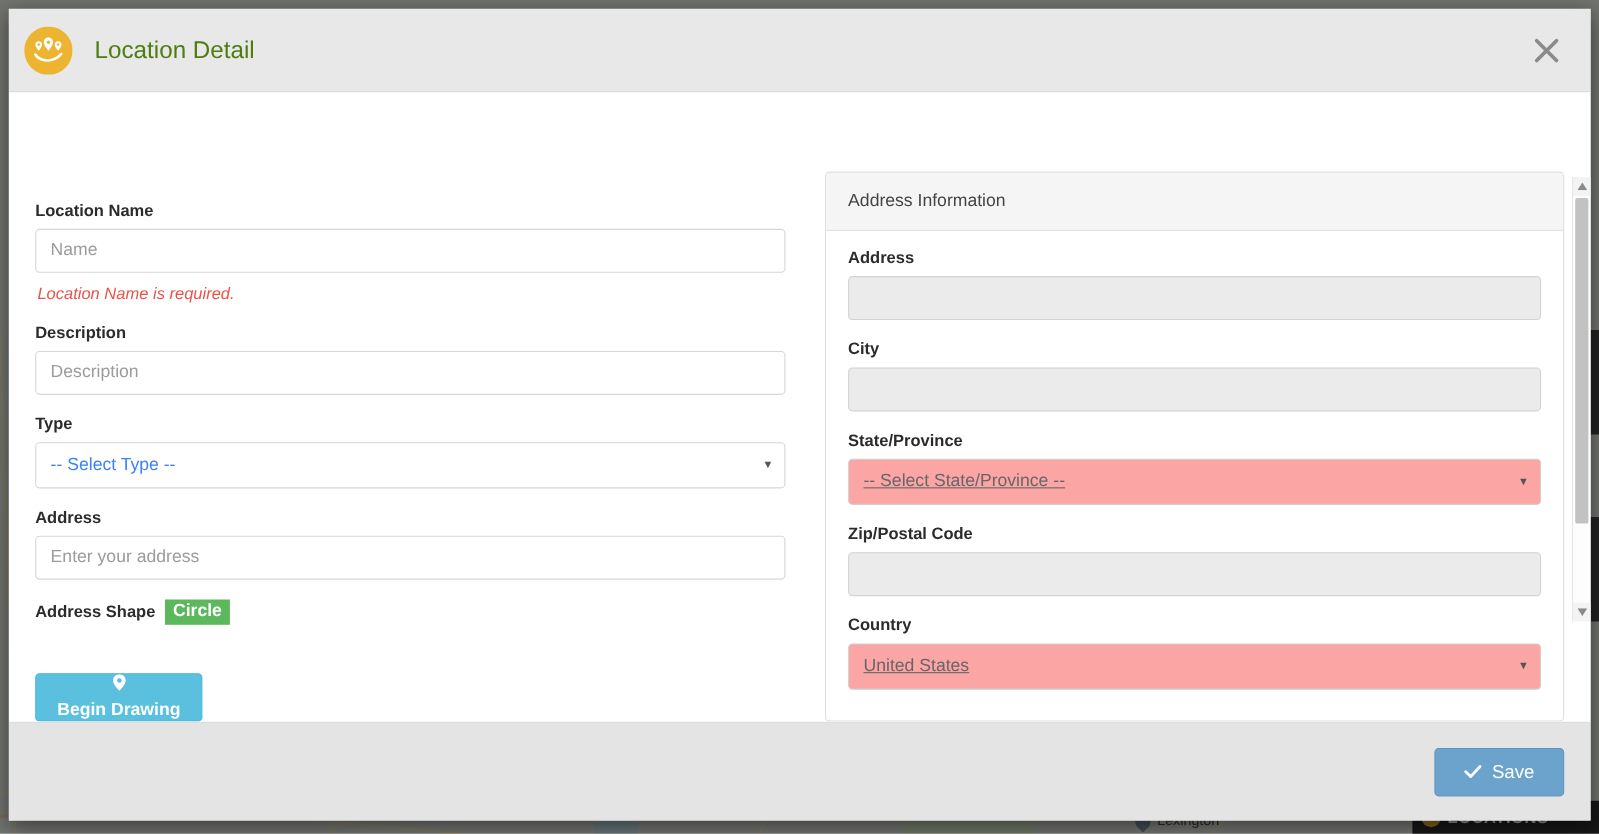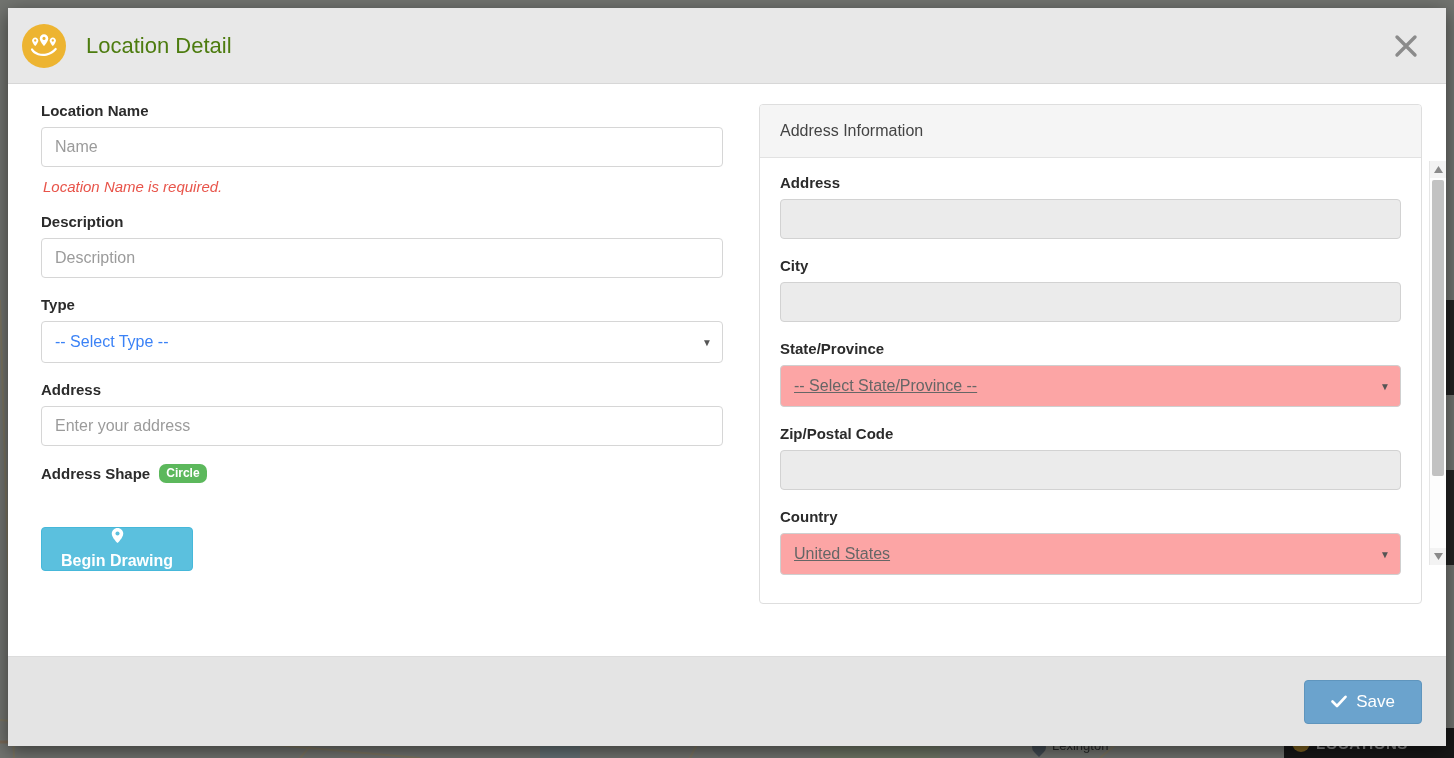--- a/index.html
+++ b/index.html
@@ -79,23 +79,24 @@
     width: 36px; height: 36px;
     border: none; background: transparent;
     cursor: pointer; padding: 0;
     display: flex; align-items: center; justify-content: center;
   }
 
   #modal-body {
     flex: 1 1 auto;
     display: flex;
     background: #fff;
-    padding: 18px 24px 0 33px;
+    padding: 18px 24px 0 24px;
     position: relative;
     overflow: hidden;
+    align-items: flex-end;
   }
   #left-col {
     width: 700px; flex: none;
     padding-right: 18px;
   }
   #right-col {
     flex: 1 1 auto;
     padding-left: 18px;
     padding-top: 2px;
   }
@@ -138,22 +139,22 @@
   }
   .select-box.disabled { background: #fca5a5; border-color: #cfcfcf; color: #666; text-decoration: underline; }
   .caret {
     position: absolute; right: 11px; top: 50%;
     transform: translateY(-50%);
     font-size: 10px; color: #555; pointer-events: none;
   }
 
   .badge-circle {
     background: #5cb85c; color: #fff;
-    font-size: 12px; font-weight: bold;
-    border-radius: 7px;
+    font-size: 16px; font-weight: bold;
+    border-radius: 0;
     padding: 3px 7px 4px 7px;
     line-height: 1;
   }
 
   .btn-plain {
     height: 42px;
     background: #fff;
     border: 1px solid #dcdcdc; border-radius: 4px;
     font-size: 16px; color: #444;
     padding: 0 17px;

